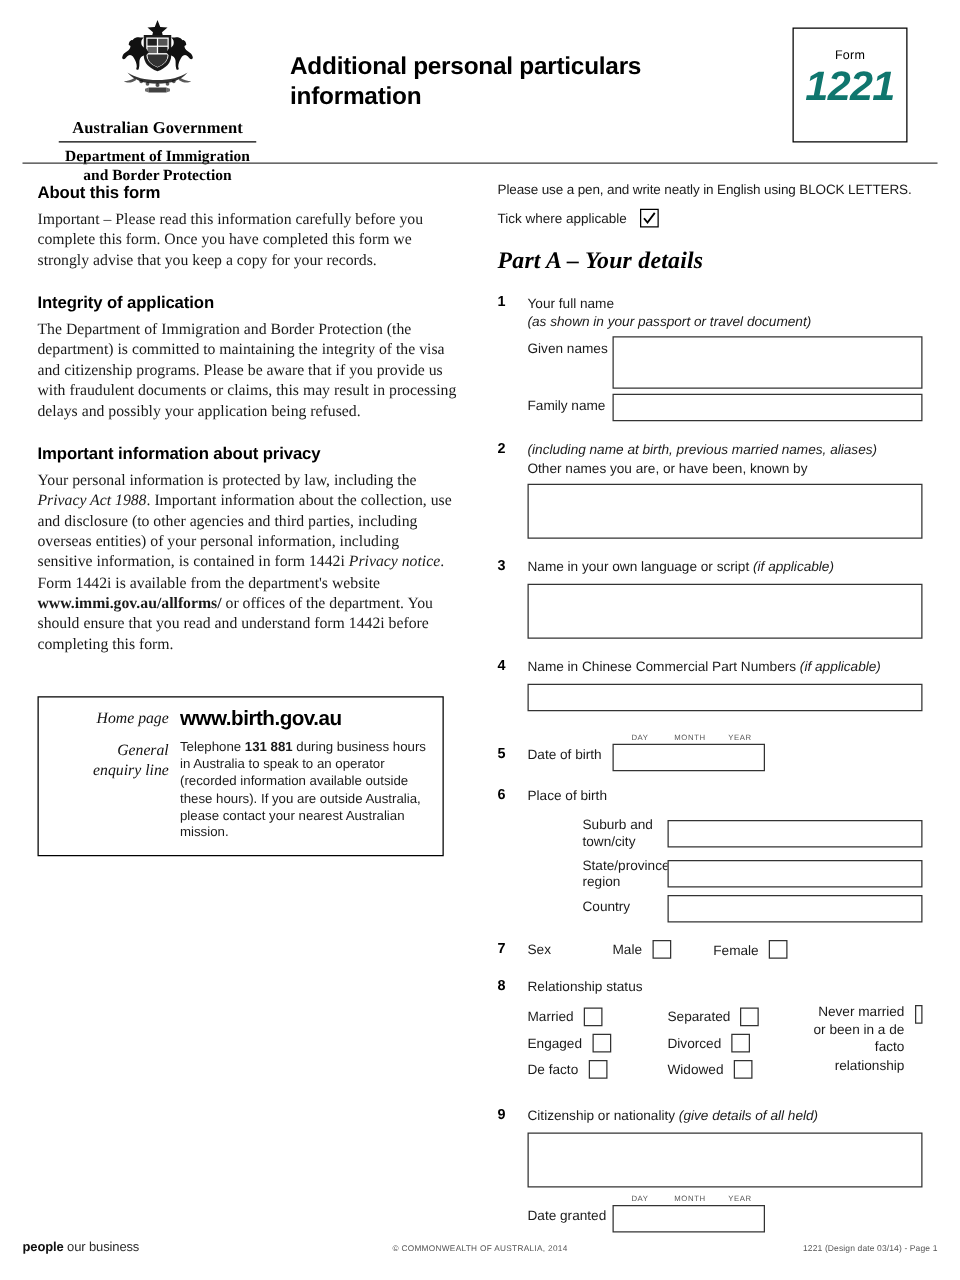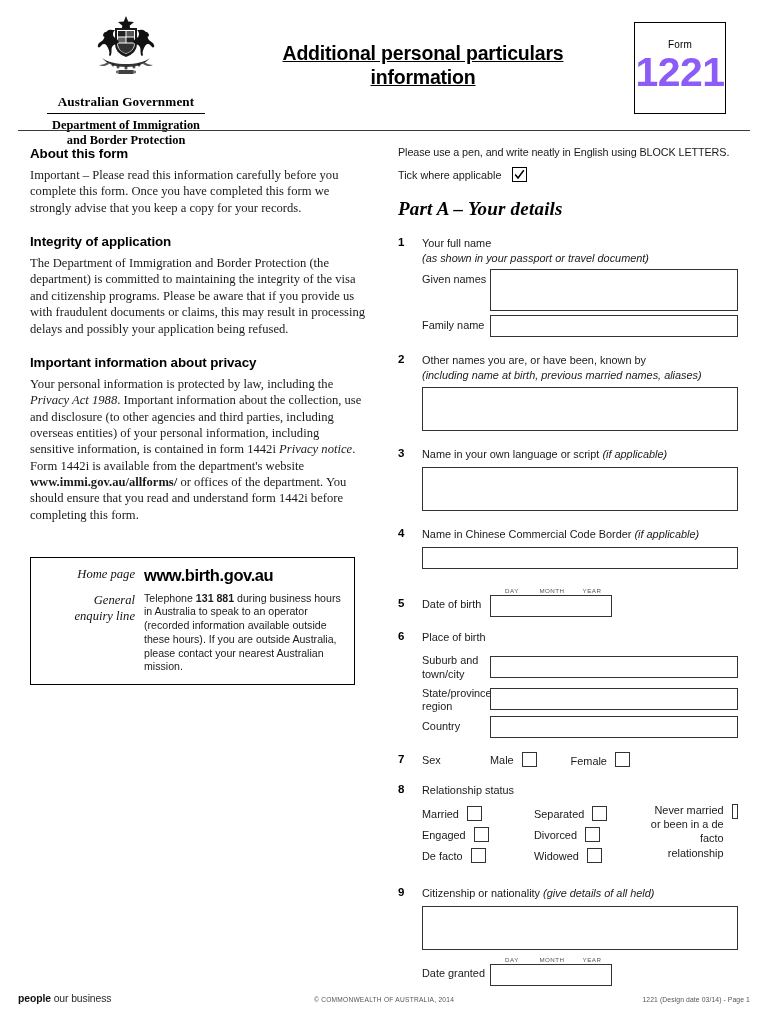--- a/index.html
+++ b/index.html
@@ -48,52 +48,52 @@
     font-weight: bold;
     font-size: 12.4px;
     line-height: 1.18;
     color: #000;
   }
   .form-title {
     position: absolute;
     left: 232px;
     top: 42px;
     width: 382px;
-    text-align: center;
+    text-align: left;
     font-family: "Liberation Sans", sans-serif;
     font-weight: bold;
     font-size: 19.5px;
     line-height: 1.22;
     letter-spacing: -0.2px;
     color: #000;
-    text-decoration: underline;
   }
   .form-box {
     position: absolute;
     left: 634px;
     top: 22px;
     width: 92px;
     height: 92px;
     border: 1.4px solid #000;
     box-sizing: border-box;
     text-align: center;
   }
   .form-box .fb-label {
     font-size: 10px;
     margin-top: 16px;
     letter-spacing: .2px;
     color: #000;
   }
   .form-box .fb-number {
-    font-size: 41px;
+    font-size: 33px;
     font-weight: bold;
     line-height: .95;
     margin-top: 3px;
     letter-spacing: -0.5px;
-    color: #8b5cf6;
+    color: #0f766e;
+    font-style: italic;
   }
   .header-rule {
     position: absolute;
     left: 18px;
     right: 18px;
     top: 130px;
     border-top: 1.6px solid #3a3a3a;
   }
 
   
@@ -229,21 +229,21 @@
     align-items: flex-start;
     margin-top: 4px;
   }
   .frlabel {
     font-size: 10.9px;
     line-height: 1.22;
     padding-top: 4px;
     color: #1a1a1a;
   }
   .frlabel.w1 { width: 68px; flex: 0 0 68px; }
-  .frlabel.w2 { width: 68px; flex: 0 0 68px; }
+  .frlabel.w2 { width: 68px; flex: 0 0 68px; margin-left: 44px; }
   .box {
     border: 1.3px solid #333;
     box-sizing: border-box;
     background: #fff;
   }
   .box.b-sm { height: 22px; }
   .box.b-lg { height: 42px; }
   .box.b-xl { height: 44px; }
   .box.grow { flex: 1; }
 
@@ -462,38 +462,38 @@
         <div class="fieldrow">
           <div class="frlabel w1">Family name</div>
           <div class="box b-sm grow"></div>
         </div>
       </div>
     </div>
 
     <div class="q" style="margin-top:16px;">
       <div class="qnum">2</div>
       <div class="qbody">
+        <div class="qlabel it">(including name at birth, previous married names, aliases)</div>
         <div class="qlabel">Other names you are, or have been, known by</div>
-        <div class="qlabel it">(including name at birth, previous married names, aliases)</div>
         <div class="box b-xl" style="margin-top:5px;"></div>
       </div>
     </div>
 
     <div class="q" style="margin-top:16px;">
       <div class="qnum">3</div>
       <div class="qbody">
         <div class="qlabel"><span>Name in your own language or script </span><span class="it">(if applicable)</span></div>
         <div class="box b-xl" style="margin-top:5px;"></div>
       </div>
     </div>
 
     <div class="q" style="margin-top:16px;">
       <div class="qnum">4</div>
       <div class="qbody">
-        <div class="qlabel"><span>Name in Chinese Commercial Code Border </span><span class="it">(if applicable)</span></div>
+        <div class="qlabel"><span>Name in Chinese Commercial Part Numbers </span><span class="it">(if applicable)</span></div>
         <div class="box b-sm" style="margin-top:5px;"></div>
       </div>
     </div>
 
     <div class="q" style="margin-top:18px;">
       <div class="qnum" style="top:10px;">5</div>
       <div class="qbody" style="display:flex;align-items:flex-end;">
         <div class="qlabel" style="width:68px;flex:0 0 68px;padding-bottom:5px;">Date of birth</div>
         <div class="datewrap">
           <div class="datehdr">

